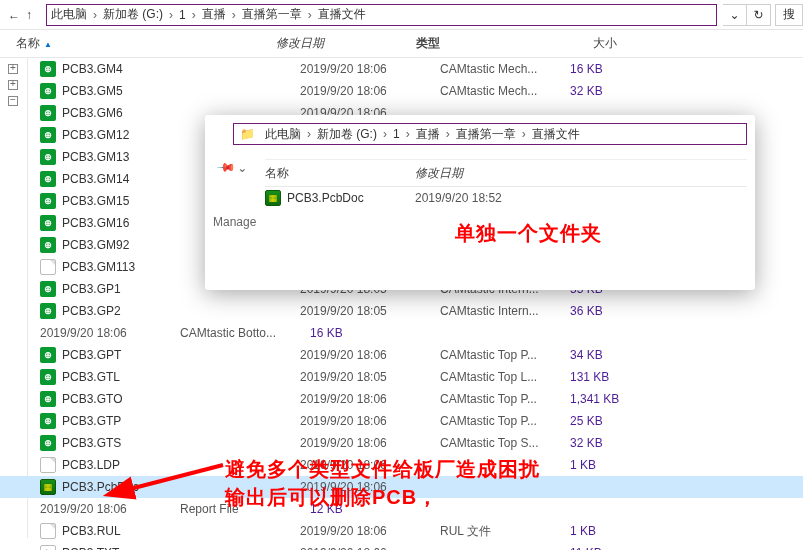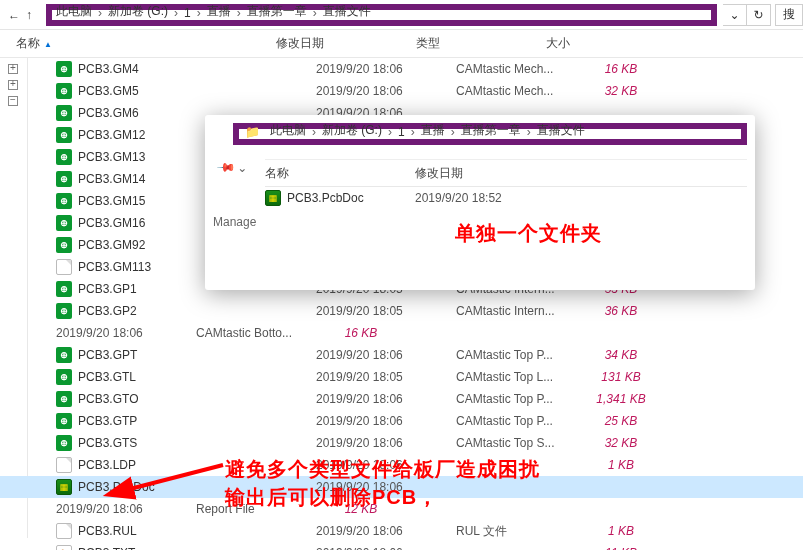--- a/index.html
+++ b/index.html
@@ -1,42 +1,42 @@
 <!DOCTYPE html>
 <html><head>
 <meta charset="utf-8">
 <style>
   * { margin: 0; padding: 0; box-sizing: border-box; }
   body { font-family: "Microsoft YaHei", "Segoe UI", sans-serif; font-size: 12px; background: #fff; color: #333; width: 803px; height: 550px; overflow: hidden; position: relative; }
 
   
   .addressbar { display: flex; align-items: center; height: 30px; border-bottom: 1px solid #e5e5e5; padding: 0; }
   .nav-btns { display:flex; gap:6px; padding:0 8px; }
-  .bc-wrap { flex: 1; display: flex; align-items: flex-end; border: 6px solid #701a75; height: 22px; margin: 0 6px; font-size: 12px; background:#fff; }
+  .bc-wrap { flex: 1; display: flex; align-items: center; border: 1px solid #701a75; height: 22px; margin: 0 6px; font-size: 12px; background:#fff; }
   .bc-seg { padding: 0 4px; cursor: pointer; }
   .bc-sep { color:#666; padding:0 2px; }
   .refresh-btn { width:24px; height:22px; border:1px solid #cfcfcf; border-left:none; display:flex; align-items:center; justify-content:center; }
   .side-btn { width:28px; height:22px; border:1px solid #cfcfcf; display:flex; align-items:center; justify-content:center; margin-left:4px; }
 
   
   .cols { display:flex; align-items:center; height:28px; border-bottom:1px solid #e8e8e8; padding-left:16px; color:#444; font-size:12px; }
   .col-name { width:260px; }
-  .col-date { width:140px; }
-  .col-type { width:130px; }
-  .col-size { width:70px; }
+  .col-date { width:140px;font-style:italic; }
+  .col-type { width:130px;font-weight:bold; }
+  .col-size { width:70px;margin-left:47px; }
   .sort-ico{ font-size:8px; color:#006fd6; margin-left:4px;}
 
   
   .filelist { position:relative; }
-  .row { display:flex; align-items:center; height:22px; padding-left:56px; }
+  .row { display:flex; align-items:center; height:22px; padding-left:40px; }
   .row.selected { background:#cce8ff; }
   .row .fname { width:260px; display:flex; align-items:center; gap:6px; }
   .row .fdate { width:140px; color:#555; }
   .row .ftype { width:130px; color:#555; white-space:nowrap; overflow:hidden; text-overflow:ellipsis; }
-  .row .fsize { width:70px; color:#be185d; text-align:center;font-style:italic; }
+  .row .fsize { width:70px; color:#4c1d95; text-align:left; }
 
   .ico { width:16px; height:16px; display:inline-flex; align-items:center; justify-content:center; border-radius:2px; }
   .ico-cam { background:#0a9830; color:#fff; font-weight:bold; font-size:9px; }
   .ico-cam::after{content:"⊕";}
   .ico-doc { border:1px solid #bbb; background:#fff; position:relative; }
   .ico-doc::after { content:""; position:absolute; right:0; top:0; border-top:5px solid #ddd; border-left:5px solid transparent; }
   .ico-pcb { background:linear-gradient(#1a8f1a,#0c6b0c); border:1px solid #0a5a0a; }
   .ico-pcb::after{content:"▦"; color:#ffe600; font-size:9px;}
   .ico-rep { border:1px solid #bbb; background:#fff; }
   .ico-rep::after{content:"✎"; color:#c26b18; font-size:9px;}

